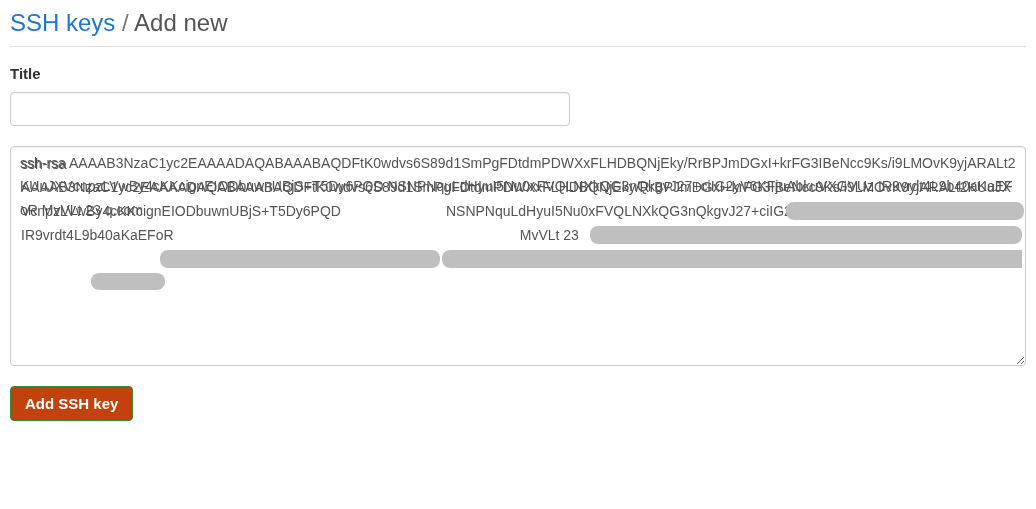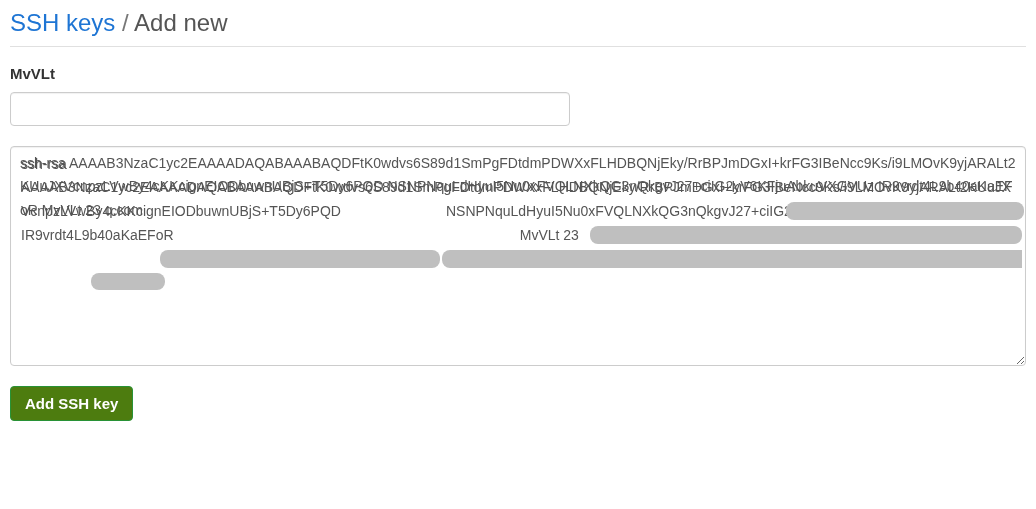--- a/index.html
+++ b/index.html
@@ -87,21 +87,21 @@
     }
     
     .r1 { top: 56px; left: 776px; width: 238px; height: 18px; }
     .r2 { top: 80px; left: 580px; width: 432px; height: 18px; }
     .r3 { top: 104px; left: 150px; width: 280px; height: 18px; }
     .r4 { top: 104px; left: 432px; width: 580px; height: 18px; border-radius:8px 0 0 8px; }
     .r5 { top: 127px; left: 81px; width: 74px; height: 17px; }
 
     .btn {
       display: inline-block;
-      background: #4d7c0f;
+      background: #c2410c;
       color: #fff;
       font-size: 15px;
       font-weight: 700;
       border: 1px solid #289236;
       border-radius: 4px;
       padding: 8px 14px;
       cursor: pointer;
     }
   </style>
 </head>
@@ -111,21 +111,21 @@
 
   <h1 class="crumb">
     <a href="#">SSH keys</a>
     <span class="sep"> <span>/</span> </span>
     <span class="curr">Add new</span>
   </h1>
 
   <hr>
 
   <div class="group">
-    <label class="field-label">MvVLt</label>
+    <label class="field-label">Title</label>
     <input class="input" type="text" value="" style="">
   </div>
 
   <div class="group">
     <div class="key-wrap">
       <textarea class="textarea" style="">ssh-rsa AAAAB3NzaC1yc2EAAAADAQABAAABAQDFtK0wdvs6S89d1SmPgFDtdmPDWXxFLHDBQNjEky/RrBPJmDGxI+krFG3IBeNcc9Ks/i9LMOvK9yjARALt2KUuJXVcnpzLVwBy4cKKcignEIODbuwnUBjS+T5Dy6PQD                           NSNPNquLdHyuI5Nu0xFVQLNXkQG3nQkgvJ27+ciIG2yV6KFjuAbkuVXGVUz                                                      IR9vrdt4L9b40aKaEFoR                                                                                         MvVLt 23              q.com</textarea>
       <div class="key-text">ssh-rsa AAAAB3NzaC1yc2EAAAADAQABAAABAQDFtK0wdvs6S89d1SmPgFDtdmPDWXxFLHDBQNjEky/RrBPJmDGxI+krFG3IBeNcc9Ks/i9LMOvK9yjARALt2KUuJXVcnpzLVwBy4cKKcignEIODbuwnUBjS+T5Dy6PQD                           NSNPNquLdHyuI5Nu0xFVQLNXkQG3nQkgvJ27+ciIG2yV6KFjuAbkuVXGVUz                                                      IR9vrdt4L9b40aKaEFoR                                                                                         MvVLt 23              q.com</div>
       <div class="redact r1"></div>
       <div class="redact r2"></div>
       <div class="redact r3"></div>

